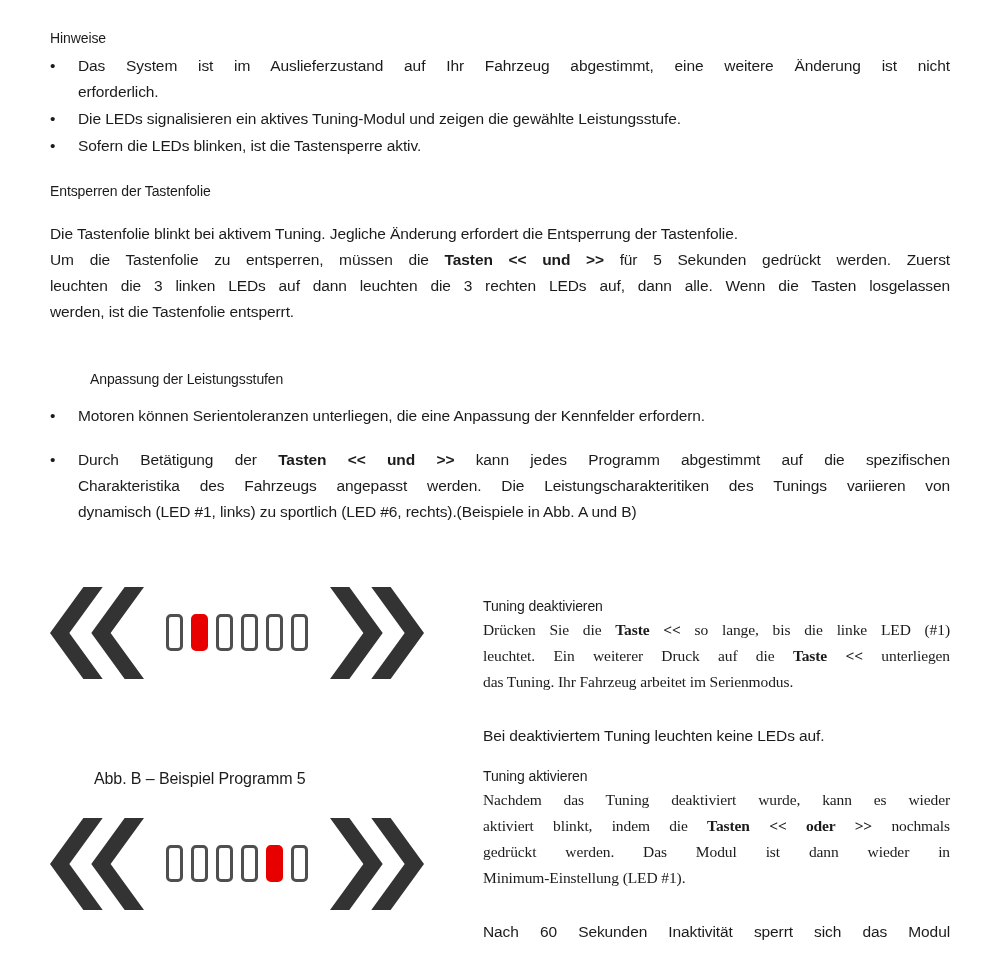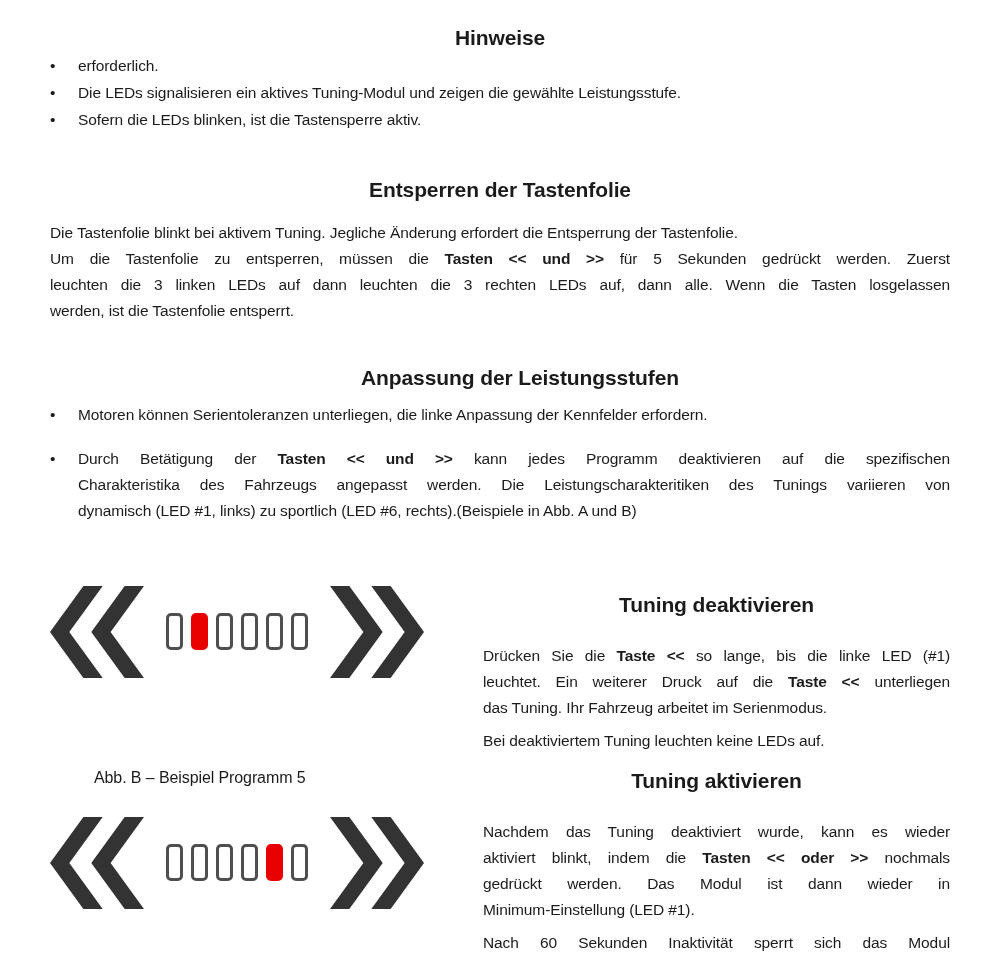--- a/index.html
+++ b/index.html
@@ -9,66 +9,67 @@
     --led-active:#e80000;
   }
   *{box-sizing:border-box;}
   html,body{margin:0;padding:0;}
   body{
     width:1000px;height:975px;overflow:hidden;background:#ffffff;
     font-family:"Liberation Sans", sans-serif;color:var(--text);
   }
   .page{padding:26px 50px 0 50px;}
 
-  .h{font-size:21px;font-weight:700;line-height:24px;letter-spacing:-0.1px;text-align:center;}
+  .h{font-size:14px;font-weight:400;line-height:24px;letter-spacing:-0.1px;}
   .body-text{font-size:15.5px;line-height:26px;letter-spacing:-0.1px;}
   .b{font-weight:700;}
 
   
   .jline{text-align:justify;text-align-last:justify;}
 
   .bullet{display:flex;margin-top:1px;}
   .bullet .dot{flex:0 0 28px;width:28px;}
   .bullet .content{flex:1;min-width:0;}
 
-  .sec-entsperren{margin-top:45px;}
+  .sec-entsperren{margin-top:20px;}
   .sec-entsperren .h{margin-bottom:18px;}
   .sec-anpassung{margin-top:42px;}
   .sec-anpassung .h{margin-bottom:12px;margin-left:40px;}
   .sec-anpassung .bullet + .bullet{margin-top:18px;}
   .sec-hinweise .h{margin-bottom:3px;}
 
   .twocol{display:flex;margin-top:34px;}
   .col-left{flex:0 0 433px;width:433px;}
   .col-right{flex:1;min-width:0;padding-top:36px;}
 
   .caption{font-size:16px;line-height:22px;letter-spacing:-0.1px;}
   .caption-b{margin-top:88px;margin-left:44px;}
   .figure{display:flex;align-items:center;margin-top:26px;height:95px;}
   .chev{color:var(--chevron);display:block;flex:0 0 auto;}
   .leds{display:flex;gap:8px;margin:0 22px;align-items:center;}
   .led{width:17px;height:37px;border:3.5px solid var(--led-border);border-radius:5px;background:#fff;}
   .led-active{background:var(--led-active);border-color:var(--led-active);}
 
   .col-right .h{line-height:22px;}
-  .rp{margin-top:27px;}
-  .rp2{margin-top:7px;}
+  .rp{margin-top:0;font-family:Liberation Serif, serif;}
+  .rp2{margin-top:28px;}
   .rh2{margin-top:16px;}
 </style>
 </head>
 <body>
 
 <div class="page">
 
   <section class="sec-hinweise">
     <div class="h">Hinweise</div>
     <div class="body-text">
       <div class="bullet">
         <span class="dot">•</span>
         <div class="content">
+          <div class="jline">Das System ist im Auslieferzustand auf Ihr Fahrzeug abgestimmt, eine weitere Änderung ist nicht</div>
           <div>erforderlich.</div>
         </div>
       </div>
       <div class="bullet">
         <span class="dot">•</span>
         <div class="content">
           <div>Die LEDs signalisieren ein aktives Tuning-Modul und zeigen die gewählte Leistungsstufe.</div>
         </div>
       </div>
       <div class="bullet">
@@ -89,27 +90,27 @@
       <div>werden, ist die Tastenfolie entsperrt.</div>
     </div>
   </section>
 
   <section class="sec-anpassung">
     <div class="h">Anpassung der Leistungsstufen</div>
     <div class="body-text">
       <div class="bullet">
         <span class="dot">•</span>
         <div class="content">
-          <div>Motoren können Serientoleranzen unterliegen, die linke Anpassung der Kennfelder erfordern.</div>
+          <div>Motoren können Serientoleranzen unterliegen, die eine Anpassung der Kennfelder erfordern.</div>
         </div>
       </div>
       <div class="bullet">
         <span class="dot">•</span>
         <div class="content">
-          <div class="jline"><span>Durch Betätigung der </span><span class="b">Tasten &lt;&lt; und &gt;&gt;</span><span> kann jedes Programm deaktivieren auf die spezifischen</span></div>
+          <div class="jline"><span>Durch Betätigung der </span><span class="b">Tasten &lt;&lt; und &gt;&gt;</span><span> kann jedes Programm abgestimmt auf die spezifischen</span></div>
           <div class="jline">Charakteristika des Fahrzeugs angepasst werden. Die Leistungscharakteritiken des Tunings variieren von</div>
           <div>dynamisch (LED #1, links) zu sportlich (LED #6, rechts).(Beispiele in Abb. A und B)</div>
         </div>
       </div>
     </div>
   </section>
 
   <div class="twocol">
 
     <div class="col-left">

